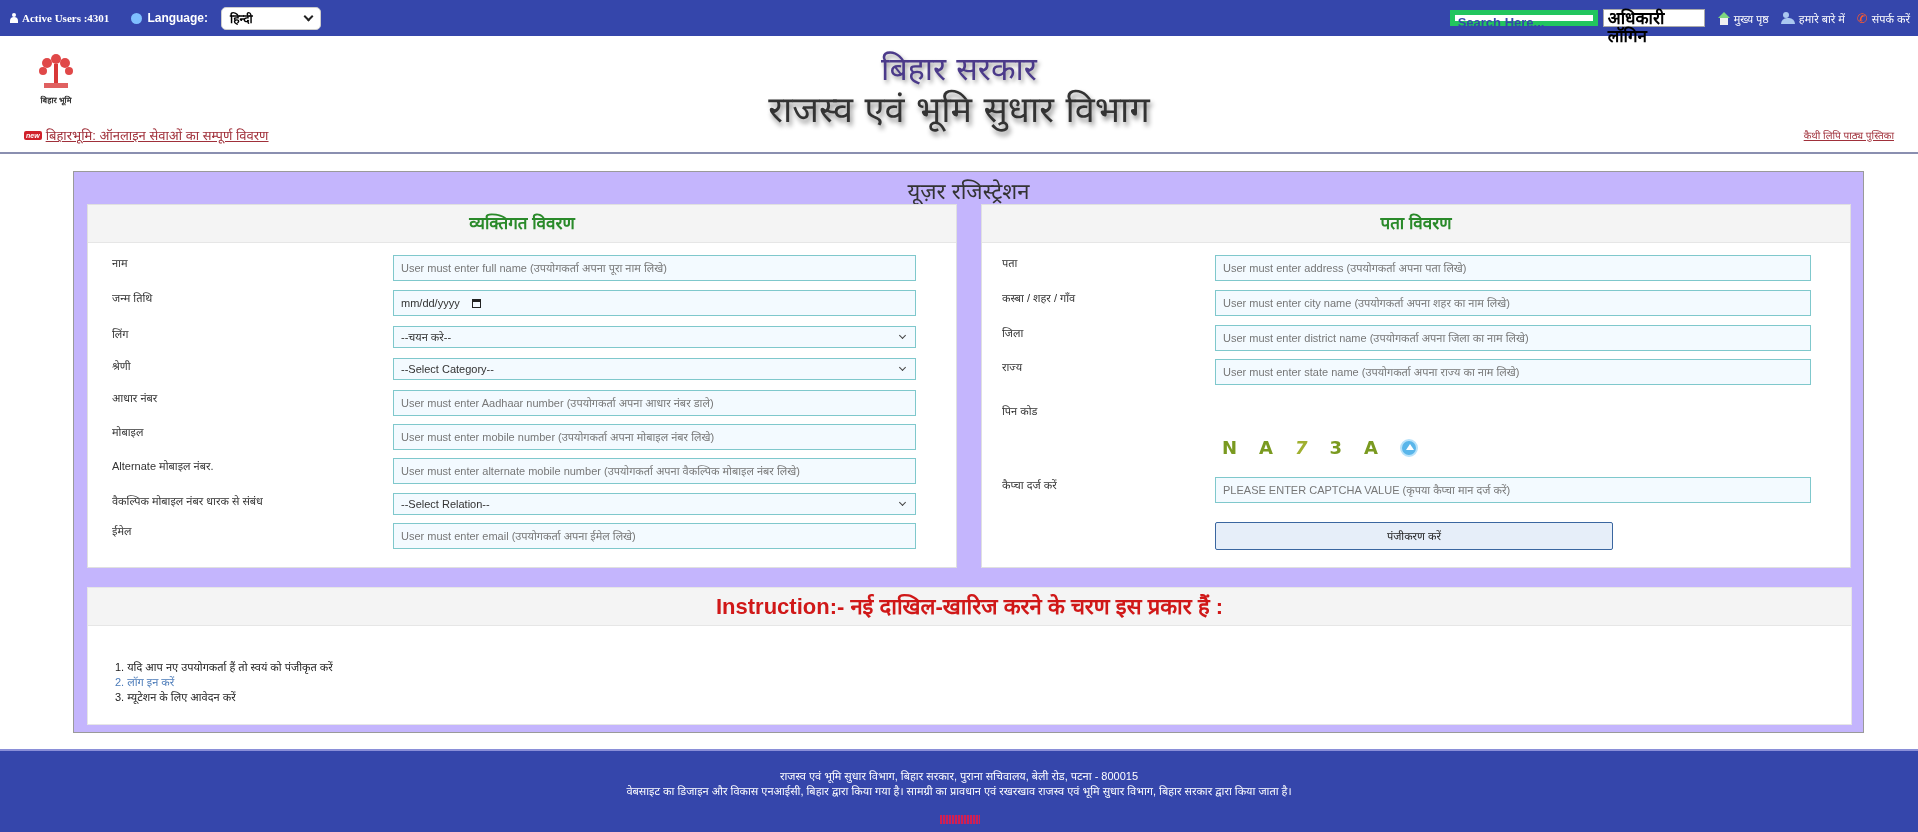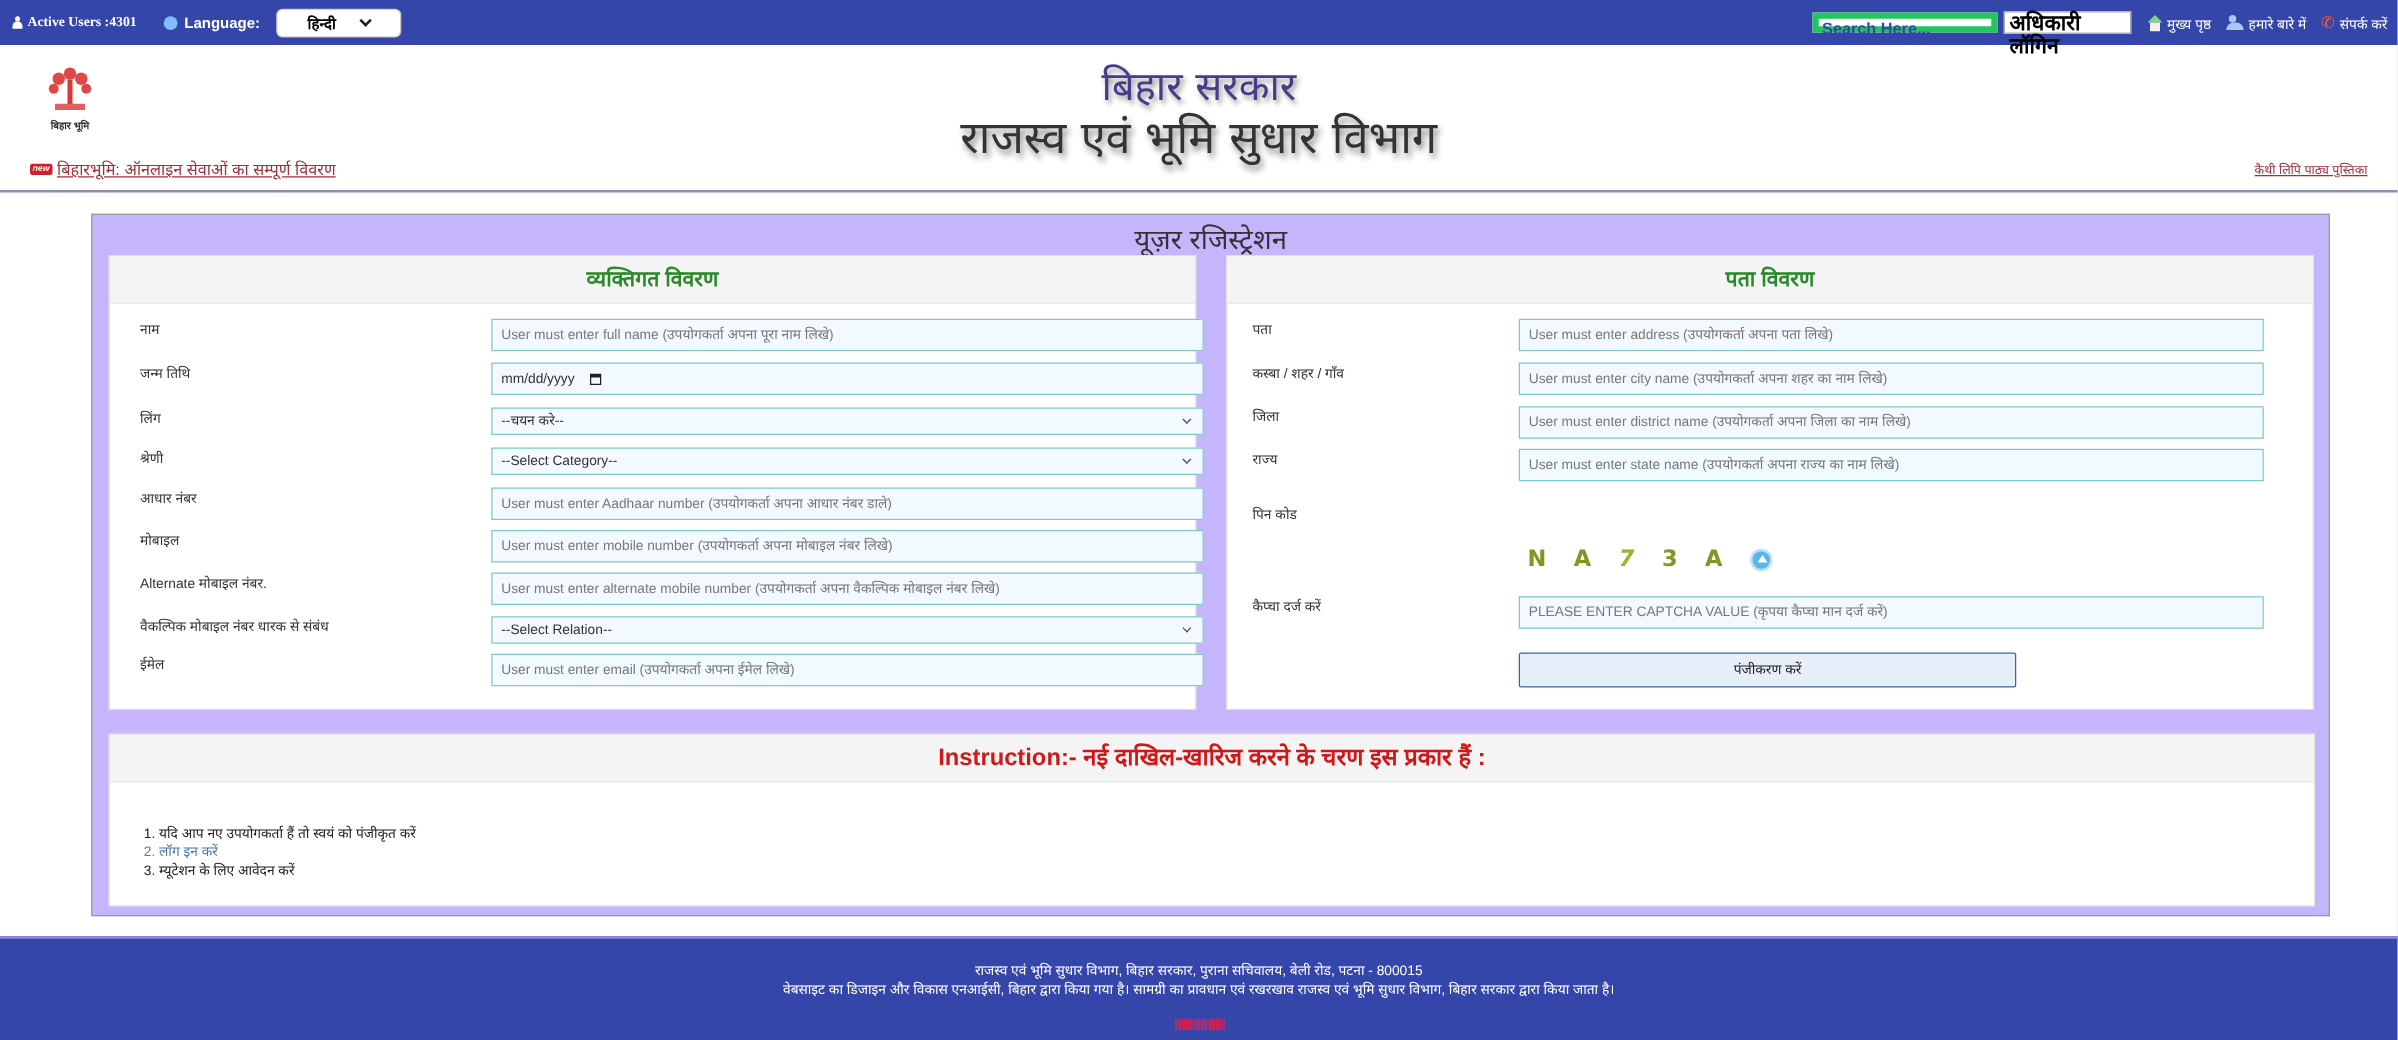--- a/index.html
+++ b/index.html
@@ -5,21 +5,21 @@
   * { box-sizing: border-box; margin: 0; padding: 0; }
   html, body { width: 1918px; height: 832px; overflow: hidden; background: #ffffff; font-family: "Liberation Sans", "DejaVu Sans", sans-serif; color: #333; }
   .topbar { position: absolute; left: 0; top: 0; width: 1918px; height: 36px; background: #3546ab; color: #fff; font-size: 11px; }
   .topbar .left { position: absolute; left: 10px; top: 0; height: 36px; display: flex; align-items: center; gap: 0; }
   .active-users { display: flex; align-items: center; gap: 4px; font-family: "Liberation Serif", serif; font-size: 11px; font-weight: bold; }
   .lang { display: flex; align-items: center; gap: 5px; margin-left: 22px; font-weight: bold; font-size: 12px; }
   .globe { width: 11px; height: 11px; border-radius: 50%; background: #7fbfff; display: inline-block; }
   .user-icon { width: 8px; height: 10px; display: inline-block; position: relative; }
   .user-icon::before { content: ""; position: absolute; left: 2px; top: 0; width: 4px; height: 4px; border-radius: 50%; background: #fff; }
   .user-icon::after { content: ""; position: absolute; left: 0; top: 4px; width: 8px; height: 6px; border-radius: 4px 4px 0 0; background: #fff; }
-  .lang-select { margin-left: 8px; width: 100px; height: 23px; border-radius: 5px; border: 1px solid #ccc; background: #fff; color: #000; font-size: 12px; padding: 0 24px; display: flex; align-items: center; justify-content: space-between; }
+  .lang-select { margin-left: 8px; width: 100px; height: 23px; border-radius: 5px; border: 1px solid #ccc; background: #fff; color: #000; font-size: 12px; padding: 0 8px; display: flex; align-items: center; justify-content: space-between; }
   .chev { width: 7px; height: 7px; border-right: 2px solid #222; border-bottom: 2px solid #222; transform: rotate(45deg); margin-top: -4px; }
   .topbar .right { position: absolute; right: 0; top: 0; height: 36px; display: flex; align-items: center; }
   .search-box { width: 148px; height: 16px; background: #fff; color: #3546ab; font-weight: bold; font-size: 13px; padding-left: 3px; line-height: 16px; border: 5px solid #22c55e; }
   .officer-login { margin-left: 5px; width: 102px; height: 18px; background: #fff; color: #000; font-weight: bold; font-size: 17px; padding-left: 4px; line-height: 18px; border: 1px solid #aaa; }
   .nav-link { display: flex; align-items: center; gap: 4px; margin-left: 12px; font-size: 11px; color: #fff; }
   .nav-link.last { margin-right: 8px; }
   .home-icon { width: 13px; height: 13px; position: relative; display: inline-block; }
   .home-icon::before { content: ""; position: absolute; left: 1px; top: 0; border-left: 6px solid transparent; border-right: 6px solid transparent; border-bottom: 6px solid #7ed67e; }
   .home-icon::after { content: ""; position: absolute; left: 3px; top: 6px; width: 8px; height: 7px; background: #f0f0f0; }
   .people-icon { width: 14px; height: 12px; display: inline-block; position: relative; }
@@ -41,35 +41,35 @@
   .main { position: absolute; left: 73px; top: 171px; width: 1791px; height: 562px; border: 1px solid #9a9a9a; background: #c4b5fd; }
   .main-title { position: absolute; left: 0; top: 3px; width: 100%; text-align: center; font-size: 22px; color: #333; }
   .panel { position: absolute; top: 32px; width: 870px; height: 364px; border: 1px solid #e0e0e0; background: #fff; }
   .panel.left { left: 13px; }
   .panel.right { left: 907px; }
   .panel-head { height: 38px; background: #f4f4f4; border-bottom: 1px solid #e6e6e6; text-align: center; font-size: 17px; font-weight: bold; color: #2a8a2a; line-height: 38px; }
   .row { position: absolute; left: 0; width: 100%; height: 28px; }
   .row .lbl { position: absolute; left: 24px; top: 0; font-size: 11px; color: #333; }
   .panel.right .row .lbl { left: 20px; }
   .field { position: absolute; height: 26px; border: 1px solid #7fc8cc; background: #f3faff; font-size: 11px; color: #777; padding-left: 7px; line-height: 24px; white-space: nowrap; overflow: hidden; }
-  .panel.left .field { left: 305px; width: 570px; }
+  .panel.left .field { left: 305px; width: 523px; }
   .panel.right .field { left: 233px; width: 596px; }
   .field.select { display: flex; justify-content: space-between; align-items: center; padding-right: 10px; color: #333; height: 22px; line-height: 20px; }
   .field.select .chev { width: 5px; height: 5px; border-right: 1.5px solid #444; border-bottom: 1.5px solid #444; }
   .field.date { color: #333; display: flex; align-items: center; gap: 12px; }
   .cal-icon { width: 9px; height: 9px; border: 1.5px solid #222; border-top-width: 3px; display: inline-block; }
   .captcha { position: absolute; left: 240px; top: 232px; display: flex; align-items: center; gap: 0; font-size: 18px; font-weight: bold; letter-spacing: 0; }
   .captcha span { margin-right: 22px; color: #7a9a20; font-family: "DejaVu Sans", sans-serif; }
   .captcha span.i { font-style: italic; color: #a0b030; }
   .refresh-icon { width: 18px; height: 18px; border-radius: 50%; background: #5ab6ea; border: 2px solid #b8e2fa; display: inline-block; position: relative; }
   .refresh-icon::after { content: ""; position: absolute; left: 4px; top: 3px; border-left: 4px solid transparent; border-right: 4px solid transparent; border-bottom: 6px solid #fff; }
   .register-btn { position: absolute; left: 233px; top: 317px; width: 398px; height: 28px; background: #e6eef9; border: 1px solid #3a66a0; font-size: 11px; color: #222; text-align: center; line-height: 26px; border-radius: 2px; }
 
   .instr { position: absolute; left: 13px; top: 415px; width: 1765px; height: 138px; border: 1px solid #e6e6e6; background: #fff; }
-  .instr-head { height: 38px; background: #f4f4f4; border-bottom: 1px solid #e6e6e6; text-align: center; font-size: 19px; font-weight: bold; color: #d01818; line-height: 38px; }
+  .instr-head { height: 38px; background: #f4f4f4; border-bottom: 1px solid #e6e6e6; text-align: center; font-size: 22px; font-weight: bold; color: #d01818; line-height: 38px; }
   .instr-list { position: absolute; left: 27px; top: 72px; font-size: 11px; line-height: 15px; }
   .instr-list .item { color: #222; }
   .instr-list .item.link { color: #4a7ab8; }
 
   .footer { position: absolute; left: 0; top: 749px; width: 1918px; height: 83px; background: #3546ab; border-top: 2px solid #8a8fd8; color: #fff; text-align: center; font-size: 11px; }
   .footer .l1 { position: absolute; left: 0; top: 17px; width: 100%; }
   .footer .l2 { position: absolute; left: 0; top: 32px; width: 100%; }
   .footer .counter { position: absolute; left: 940px; top: 64px; width: 40px; height: 9px; background: repeating-linear-gradient(90deg, #d02050 0 2px, #5040b0 2px 3px); }
 </style>
 </head>

